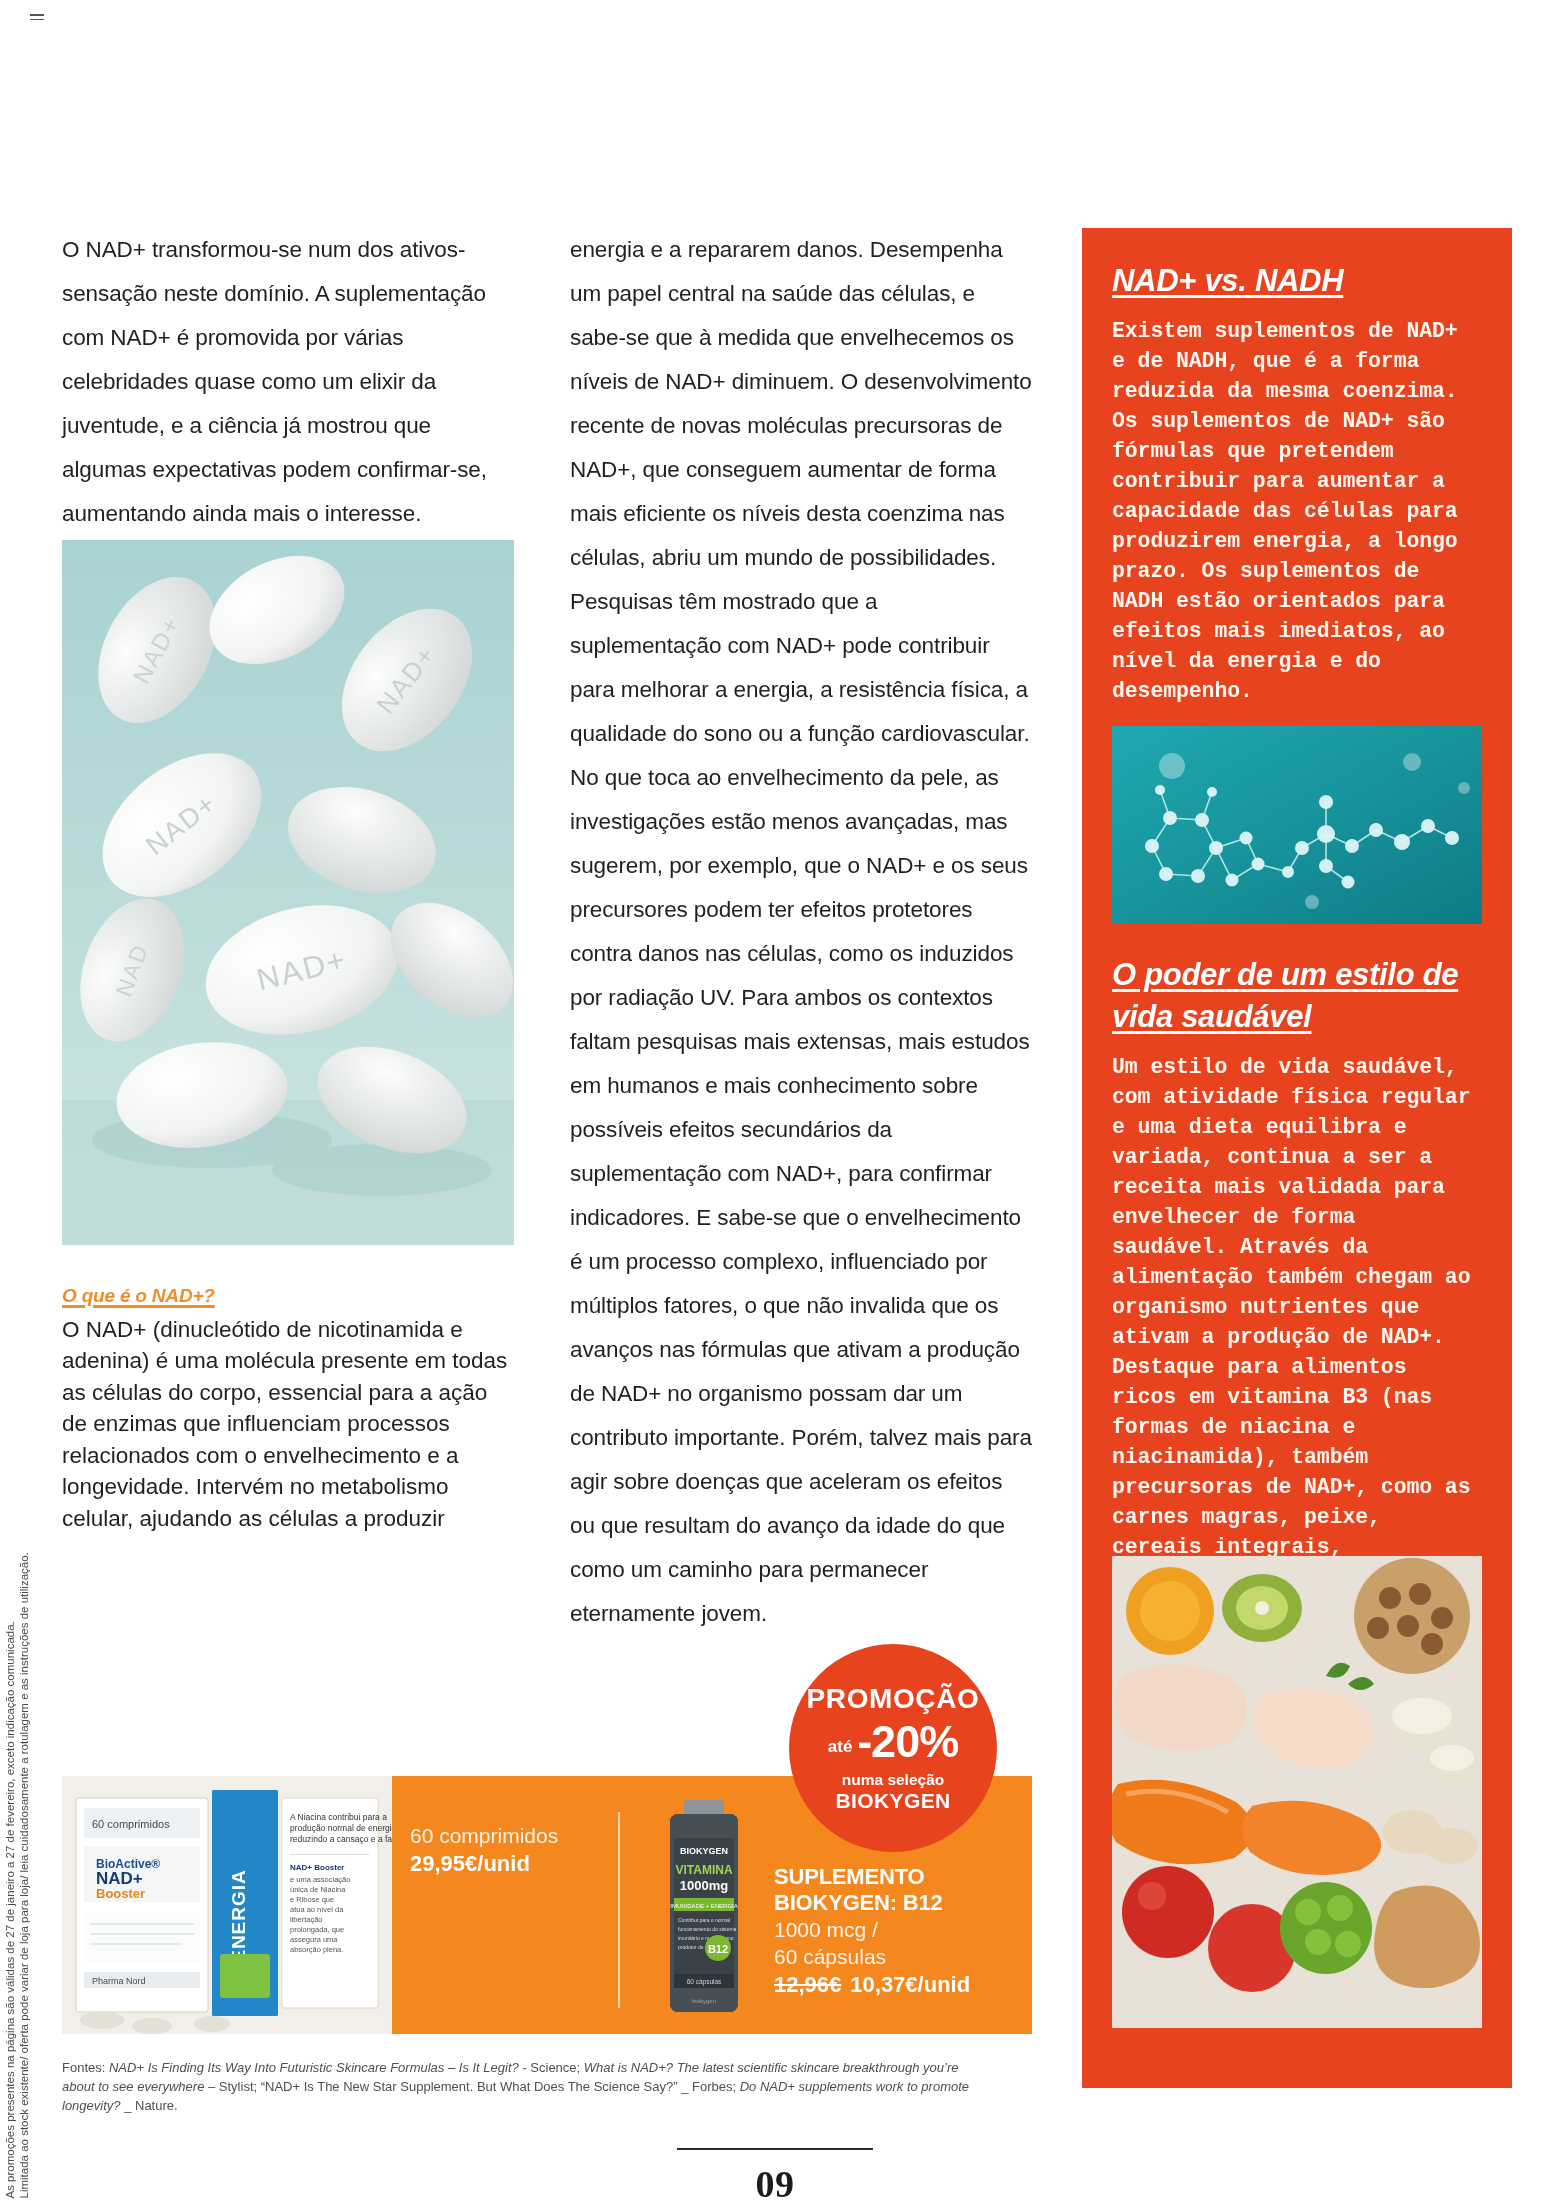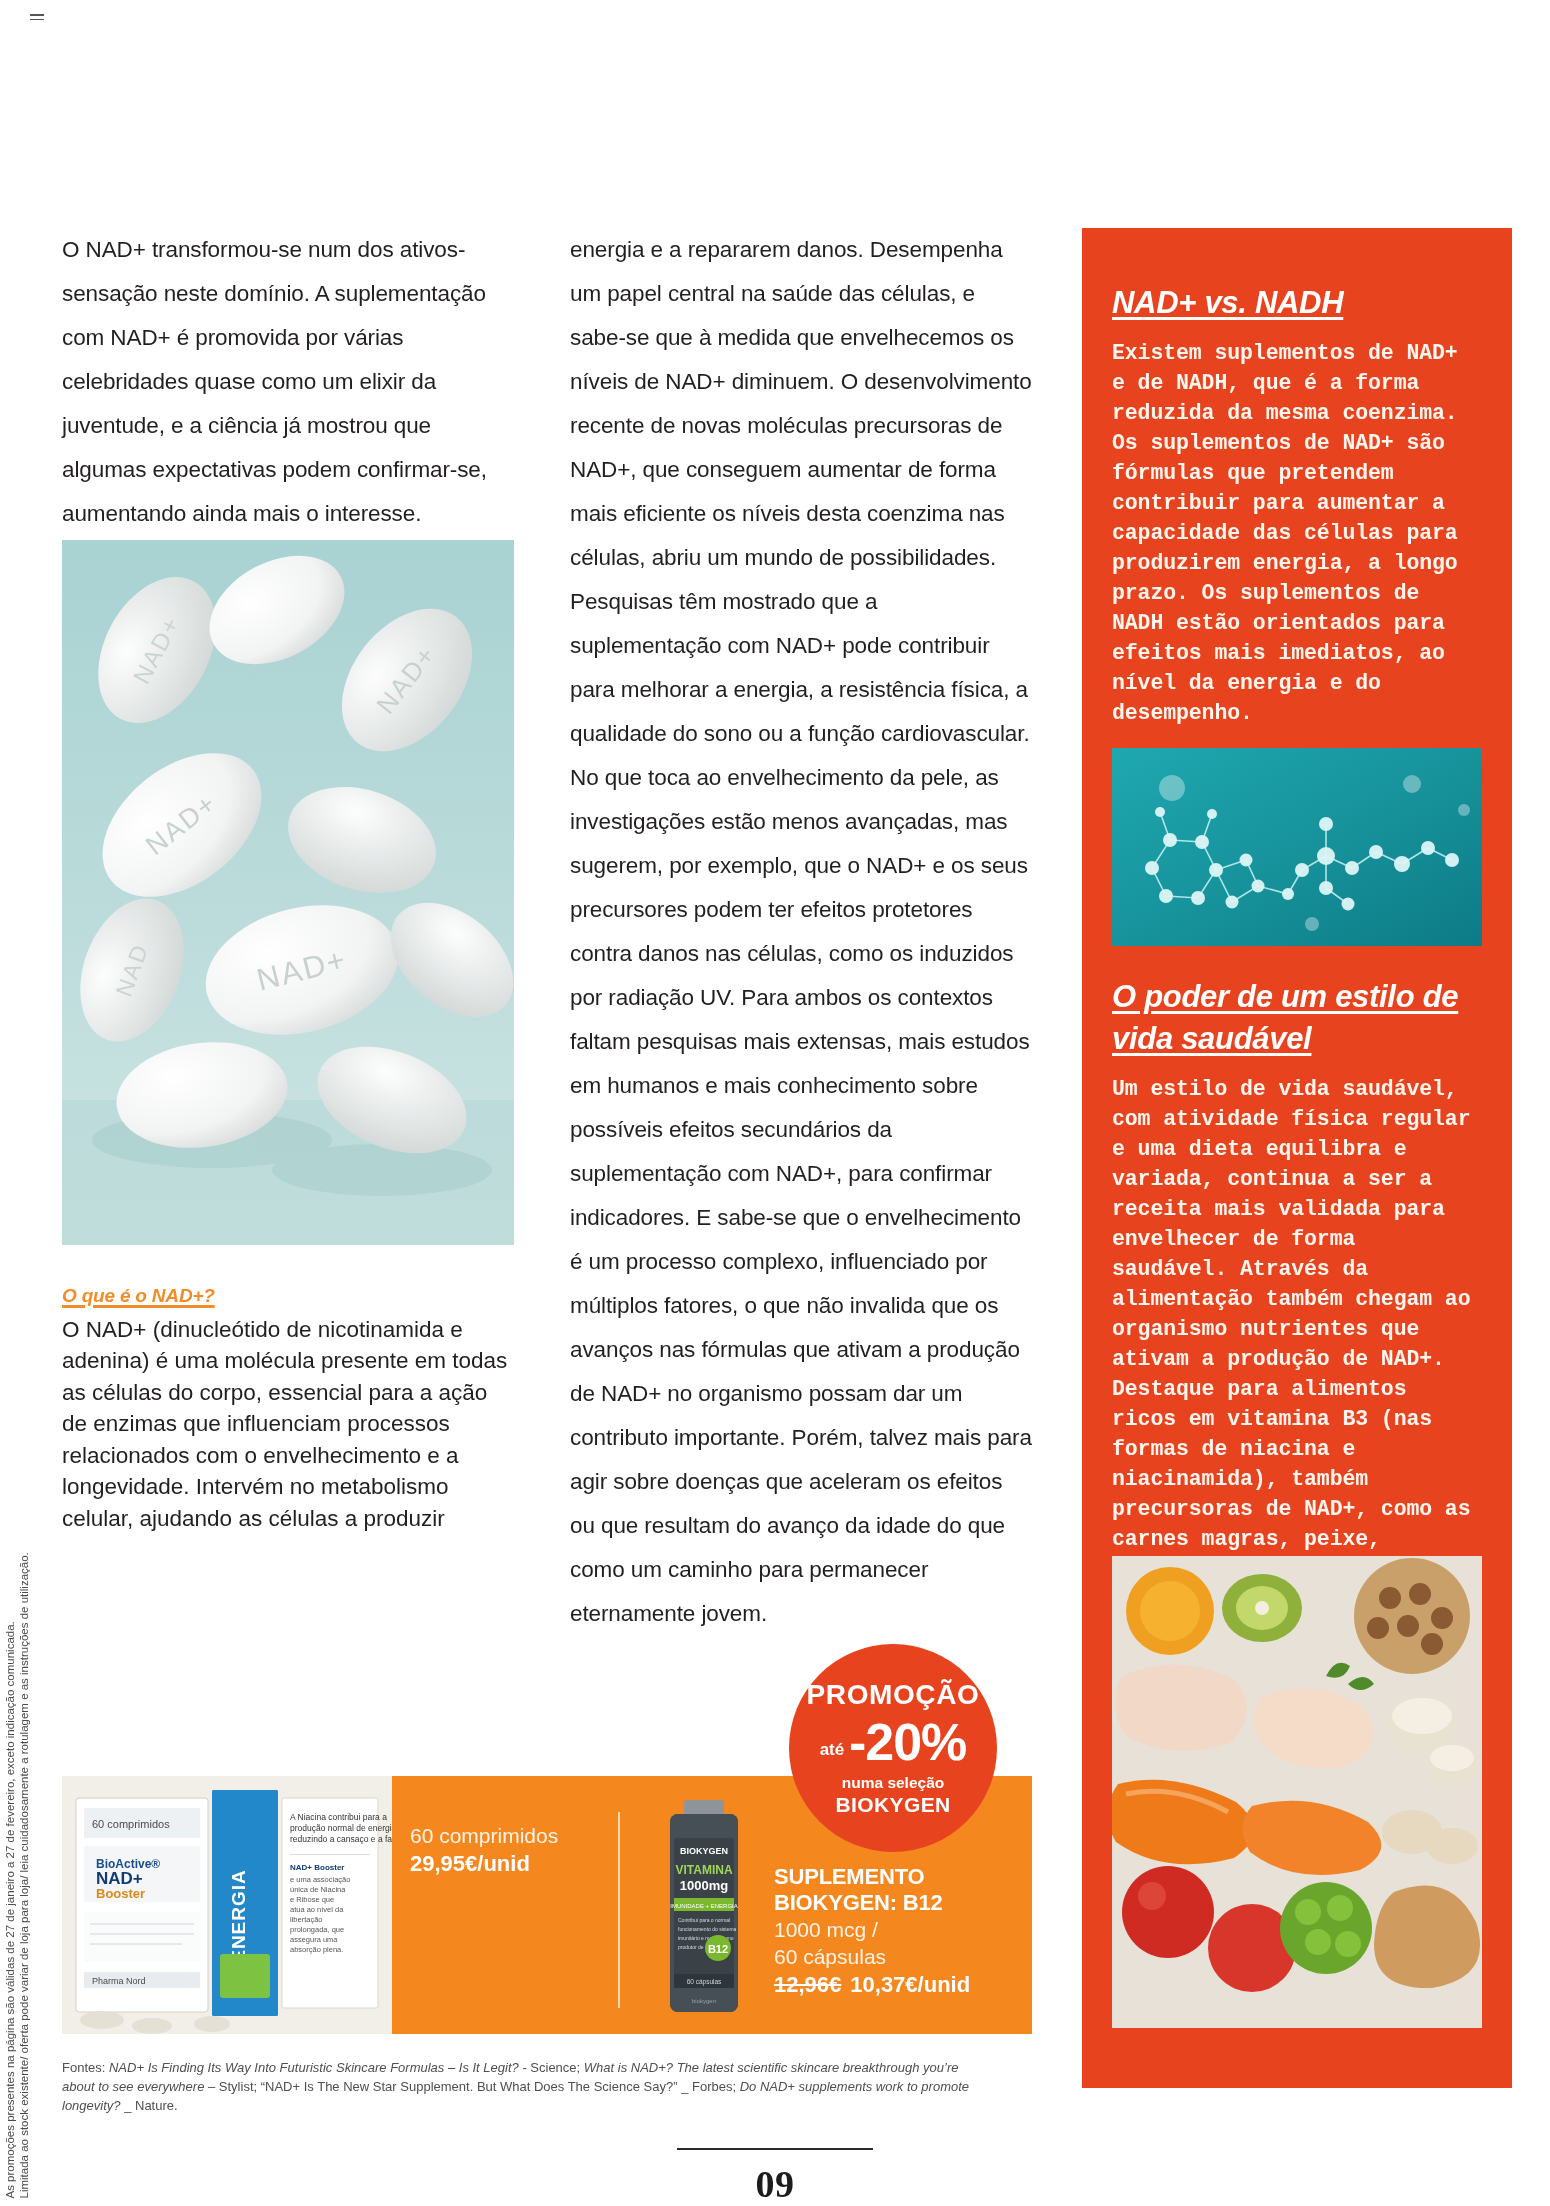--- a/index.html
+++ b/index.html
@@ -141,21 +141,20 @@
   .sb-head {
     font-size: 31px;
     font-weight: 700;
     font-style: italic;
     color: #ffffff;
     text-decoration: underline;
     text-underline-offset: 4px;
     text-decoration-thickness: 3px;
     line-height: 42px;
     letter-spacing: -0.3px;
-    margin-top: 22px;
   }
   .sb-body {
     margin-top: 14px;
     font-size: 21.5px;
     line-height: 30px;
     font-weight: 700;
     color: #fdf6ee;
     letter-spacing: -0.1px;
     font-family: Liberation Mono, monospace;
   }
@@ -255,21 +254,21 @@
     color: #fff;
     display: flex;
     flex-direction: column;
     align-items: center;
     justify-content: center;
     text-align: center;
     line-height: 1.05;
   }
   .badge-l1 { font-size: 28px; font-weight: 700; letter-spacing: 0.6px; }
   .badge-l2 { font-size: 17px; font-weight: 700; margin-top: 5px; }
-  .badge-l2 b { font-size: 52px; letter-spacing: -1px; vertical-align: -5px; }
+  .badge-l2 b { font-size: 45px; letter-spacing: -1px; vertical-align: -5px; }
   .badge-l3 { font-size: 15.5px; font-weight: 700; margin-top: 6px; }
   .badge-l4 { font-size: 21px; font-weight: 700; letter-spacing: 0.4px; margin-top: 2px; }
 
   
   .sources {
     position: absolute;
     left: 62px; top: 2058px;
     width: 910px;
     font-size: 13px;
     line-height: 19px;

